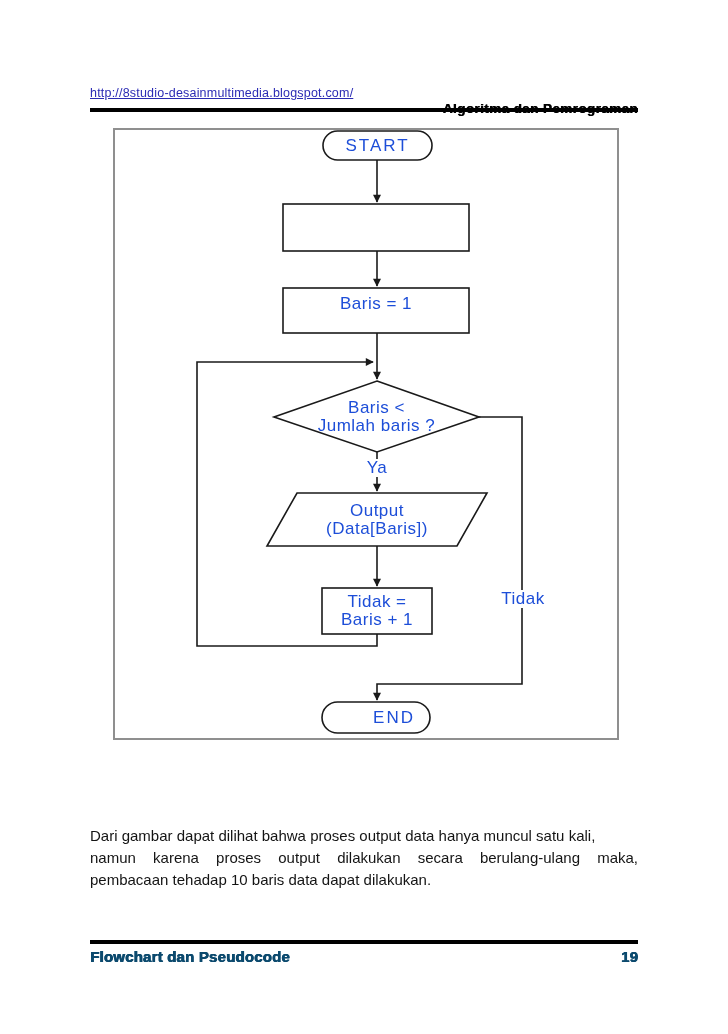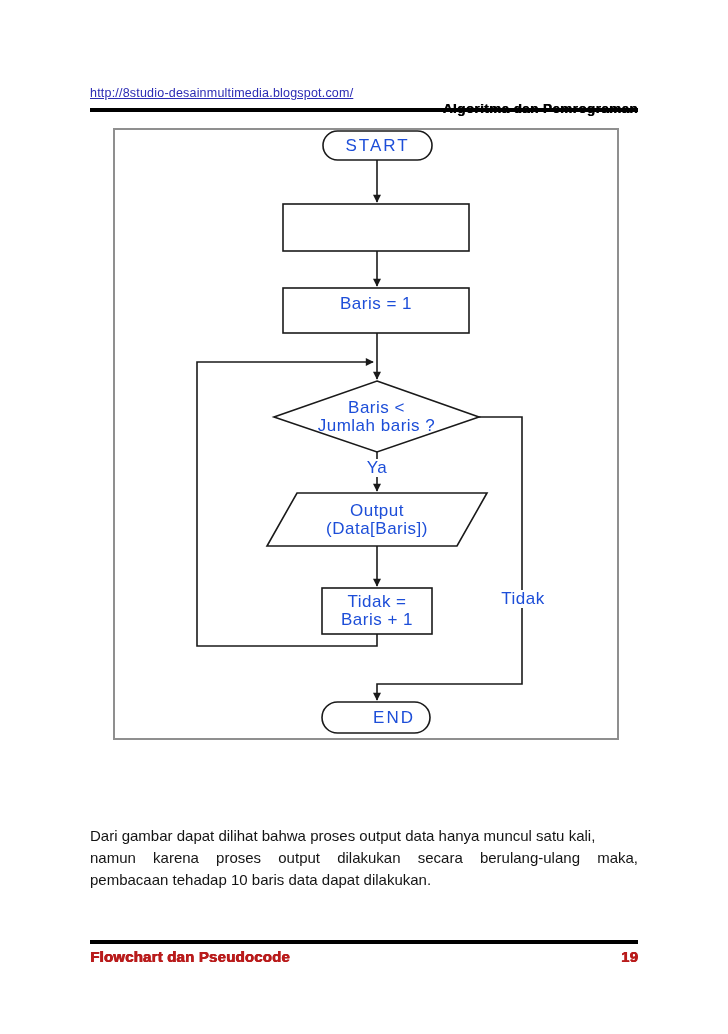--- a/index.html
+++ b/index.html
@@ -47,21 +47,21 @@
     font-size:15px; line-height:22px; color:#141414;
   }
   .para .pline { height:22px; }
   .para .pjust { text-align:justify; text-align-last:justify; }
   
   .footer-row {
     position:absolute; left:90px; right:90px; top:948px;
     display:flex; justify-content:space-between; align-items:flex-start;
   }
   .footer-row .ftxt {
-    font-size:15px; font-weight:bold; color:#b91c1c; letter-spacing:0.2px;
+    font-size:15px; font-weight:bold; color:#0c4a6e; letter-spacing:0.2px;
     text-shadow:0.7px 0 0 currentColor, 0 0.3px 0 currentColor;
     text-align:center;
   }
 </style>
 </head>
 <body>
 
 <div class="page">
 
   <a class="header-url" href="#">http://8studio-desainmultimedia.blogspot.com/</a>

